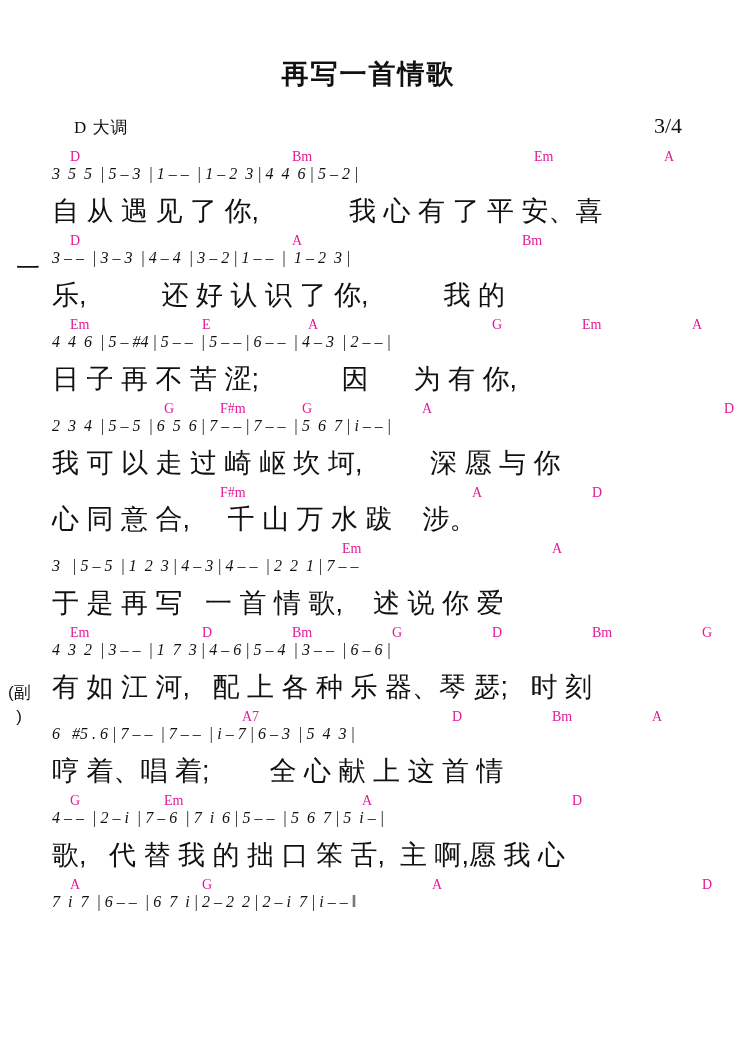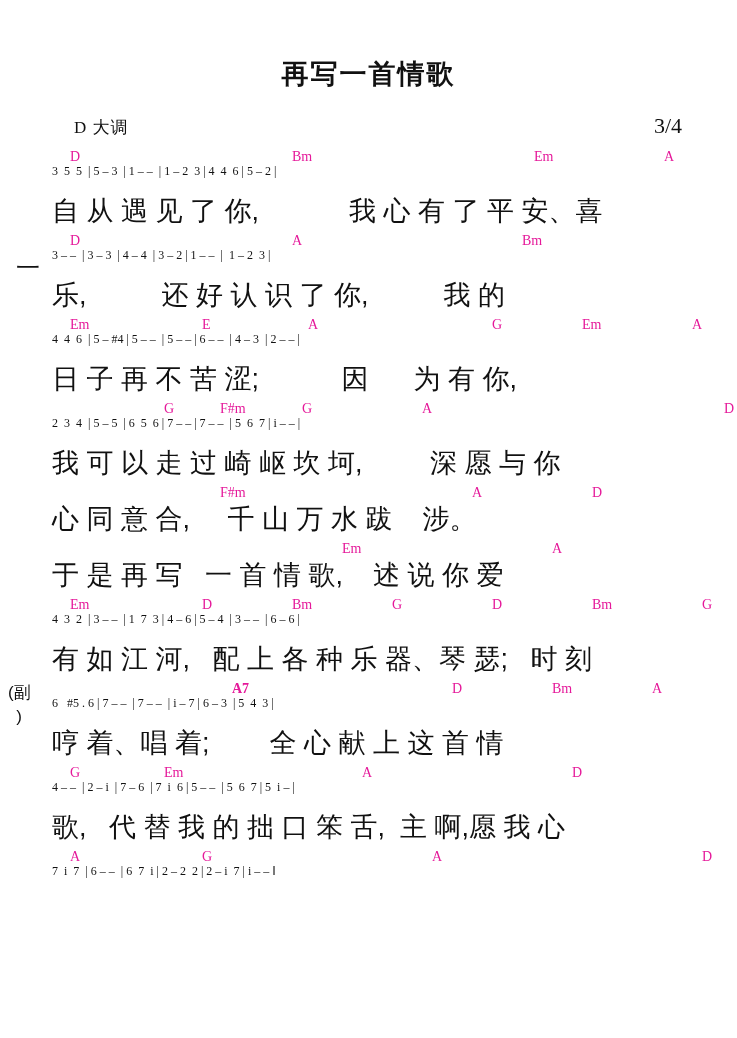--- a/index.html
+++ b/index.html
@@ -62,26 +62,27 @@
     position: absolute;
     bottom: -2px;
     color: #e5199a;
     font-family: "Liberation Serif", serif;
     font-size: 14px;
     font-weight: normal;
     white-space: nowrap;
   }
   .notes {
     font-family: "Liberation Serif", serif;
-    font-size: 12px;
+    font-size: 16px;
     letter-spacing: 0;
     white-space: pre;
     line-height: 1.35;
     position: relative;
     height: 28px;
+    font-style: italic;
   }
   .lyrics {
     font-family: "Liberation Sans", sans-serif;
     font-size: 27px;
     white-space: pre;
     line-height: 1.5;
     letter-spacing: 0;
     height: 32px;
     position: relative;
   }
@@ -168,38 +169,39 @@
           <span class="chord" style="left: 420px;">A</span>
           <span class="chord" style="left: 540px;">D</span>
         </div>
         <div class="lyrics">心 同 意 合,     千 山 万 水 跋    涉。</div>
       </div>
       <div class="system">
         <div class="chordline">
           <span class="chord" style="left: 290px;">Em</span>
           <span class="chord" style="left: 500px;">A</span>
         </div>
+        <div class="notes">3   | 5 – 5  | 1  2  3 | 4 – 3 | 4 – –  | 2  2  1 | 7 – –</div>
         <div class="lyrics">于 是 再 写   一 首 情 歌,    述 说 你 爱</div>
       </div>
       <div class="system">
         <div class="chordline">
           <span class="chord" style="left: 18px;">Em</span>
           <span class="chord" style="left: 150px;">D</span>
           <span class="chord" style="left: 240px;">Bm</span>
           <span class="chord" style="left: 340px;">G</span>
           <span class="chord" style="left: 440px;">D</span>
           <span class="chord" style="left: 540px;">Bm</span>
           <span class="chord" style="left: 650px;">G</span>
         </div>
         <div class="notes">4  3  2  | 3 – –  | 1  7  3 | 4 – 6 | 5 – 4  | 3 – –  | 6 – 6 |</div>
         <div class="lyrics">有 如 江 河,   配 上 各 种 乐 器、琴 瑟;   时 刻</div>
       </div>
       <div class="system">
         <div class="chordline">
-          <span class="chord" style="left: 180px; font-weight: bold;">A7</span>
+          <span class="chord" style="left: 190px;">A7</span>
           <span class="chord" style="left: 400px;">D</span>
           <span class="chord" style="left: 500px;">Bm</span>
           <span class="chord" style="left: 600px;">A</span>
         </div>
         <div class="notes">6   #5 . 6 | 7 – –  | 7 – –  | i – 7 | 6 – 3  | 5  4  3 |</div>
         <div class="lyrics">哼 着、唱 着;        全 心 献 上 这 首 情</div>
       </div>
       <div class="system">
         <div class="chordline">
           <span class="chord" style="left: 18px;">G</span>

